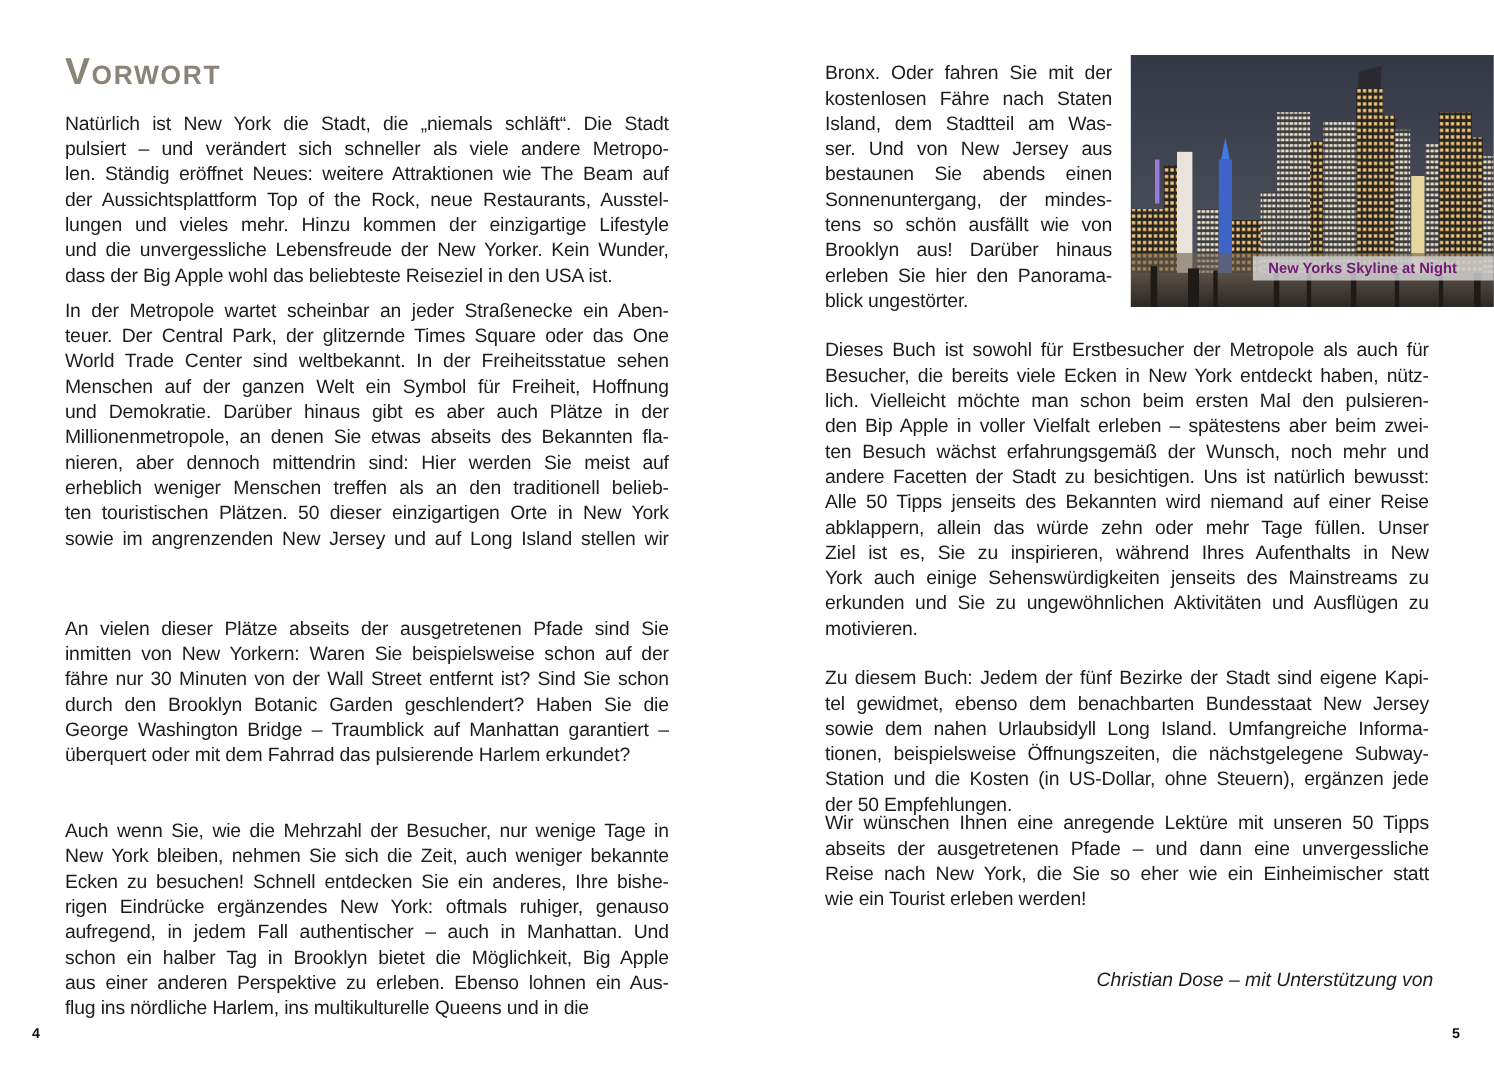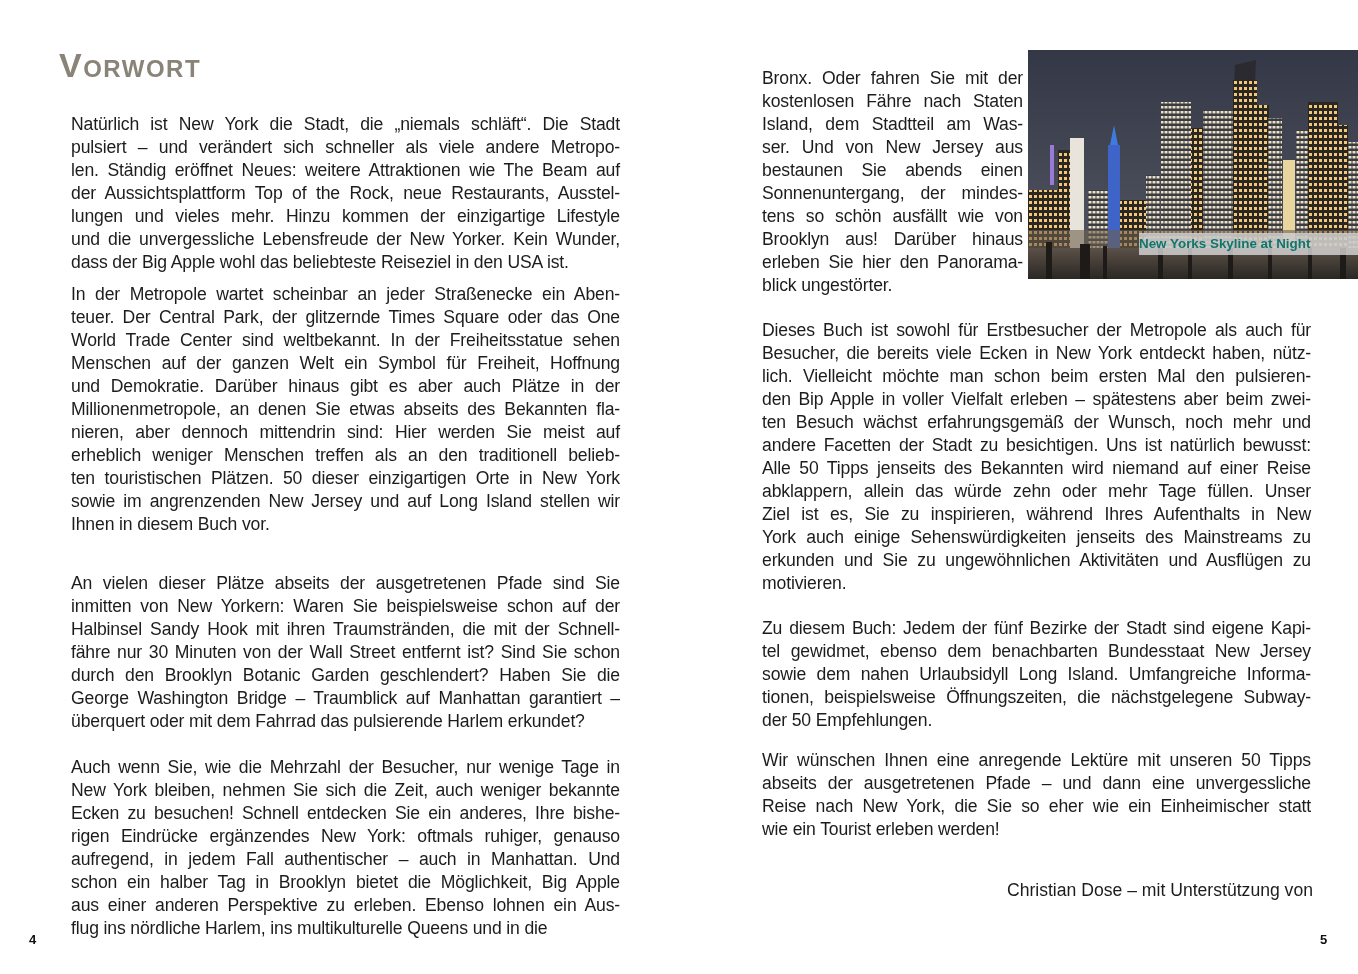--- a/index.html
+++ b/index.html
@@ -6,37 +6,37 @@
   body { width:1358px; height:974px; position:relative; overflow:hidden;
          font-family:"Liberation Sans", "DejaVu Sans", sans-serif; color:#1a1a1a; }
   .page { position:absolute; top:0; height:974px; }
   .page-left { left:0; width:679px; }
   .page-right { left:679px; width:679px; }
 
   .heading { position:absolute; left:59px; top:46px; margin:0;
              font-family:"Liberation Sans", sans-serif; font-weight:bold;
              font-size:34px; letter-spacing:1.5px; color:#8a8378; font-variant:small-caps; }
 
-  .para { position:absolute; margin:12px; font-size:17.6px; line-height:23px;
+  .para { position:absolute; margin:0; font-size:17.6px; line-height:23px;
           text-align:justify; hyphens:manual; color:#1c1c1c; letter-spacing:-0.15px; }
   .para span.line { display:block; text-align:justify; text-align-last:justify; white-space:nowrap; }
   .para span.line.last { text-align-last:left; }
 
   .left-col { left:59px; width:549px; }
   .right-col { left:750px; width:549px; }
   .narrow-col { left:750px; width:261px; }
 
   .photo { position:absolute; left:1028px; top:50px; width:330px; height:229px; overflow:hidden;
            background:linear-gradient(180deg,#3a3e4a 0%,#4a4e5a 40%,#3b3a3a 78%,#2d2b28 100%); }
   .photo svg { position:absolute; left:0; top:0; }
   .caption { position:absolute; right:0; top:233px; left:1139px; height:22px;
              background:rgba(220,220,220,0.78); font-weight:bold; font-size:13.4px;
-             line-height:22px; padding-left:0; color:#0f766e; }
-
-  .signature { position:absolute; right:45px; top:879px; text-align:left; 
+             line-height:22px; padding-left:14px; color:#701a75; }
+
+  .signature { position:absolute; right:55px; top:879px; text-align:left; font-style:italic;
                font-size:17.6px; line-height:23px; color:#1c1c1c; }
   .signature span { display:block; }
 
   .page-num { position:absolute; top:932px; font-weight:bold; font-size:13px; color:#111; }
   .pn-left { left:29px; }
   .pn-right { left:1320px; }
 </style>
 </head>
 <body>
 
@@ -58,26 +58,24 @@
     <span class="line">In der Metropole wartet scheinbar an jeder Straßenecke ein Aben-</span>
     <span class="line">teuer. Der Central Park, der glitzernde Times Square oder das One</span>
     <span class="line">World Trade Center sind weltbekannt. In der Freiheitsstatue sehen</span>
     <span class="line">Menschen auf der ganzen Welt ein Symbol für Freiheit, Hoffnung</span>
     <span class="line">und Demokratie. Darüber hinaus gibt es aber auch Plätze in der</span>
     <span class="line">Millionenmetropole, an denen Sie etwas abseits des Bekannten fla-</span>
     <span class="line">nieren, aber dennoch mittendrin sind: Hier werden Sie meist auf</span>
     <span class="line">erheblich weniger Menschen treffen als an den traditionell belieb-</span>
     <span class="line">ten touristischen Plätzen. 50 dieser einzigartigen Orte in New York</span>
     <span class="line">sowie im angrenzenden New Jersey und auf Long Island stellen wir</span>
-    <span class="line last">Ihnen in diesem Buch vor.</span>
   </p>
 <p class="para left-col" style="top:560px">
     <span class="line">An vielen dieser Plätze abseits der ausgetretenen Pfade sind Sie</span>
     <span class="line">inmitten von New Yorkern: Waren Sie beispielsweise schon auf der</span>
-    <span class="line">Halbinsel Sandy Hook mit ihren Traumstränden, die mit der Schnell-</span>
     <span class="line">fähre nur 30 Minuten von der Wall Street entfernt ist? Sind Sie schon</span>
     <span class="line">durch den Brooklyn Botanic Garden geschlendert? Haben Sie die</span>
     <span class="line">George Washington Bridge – Traumblick auf Manhattan garantiert –</span>
     <span class="line last">überquert oder mit dem Fahrrad das pulsierende Harlem erkundet?</span>
   </p>
 <p class="para left-col" style="top:744px">
     <span class="line">Auch wenn Sie, wie die Mehrzahl der Besucher, nur wenige Tage in</span>
     <span class="line">New York bleiben, nehmen Sie sich die Zeit, auch weniger bekannte</span>
     <span class="line">Ecken zu besuchen! Schnell entdecken Sie ein anderes, Ihre bishe-</span>
     <span class="line">rigen Eindrücke ergänzendes New York: oftmals ruhiger, genauso</span>
@@ -176,20 +174,21 @@
     <span class="line">Ziel ist es, Sie zu inspirieren, während Ihres Aufenthalts in New</span>
     <span class="line">York auch einige Sehenswürdigkeiten jenseits des Mainstreams zu</span>
     <span class="line">erkunden und Sie zu ungewöhnlichen Aktivitäten und Ausflügen zu</span>
     <span class="line last">motivieren.</span>
   </p>
 <p class="para right-col" style="top:605px">
     <span class="line">Zu diesem Buch: Jedem der fünf Bezirke der Stadt sind eigene Kapi-</span>
     <span class="line">tel gewidmet, ebenso dem benachbarten Bundesstaat New Jersey</span>
     <span class="line">sowie dem nahen Urlaubsidyll Long Island. Umfangreiche Informa-</span>
     <span class="line">tionen, beispielsweise Öffnungszeiten, die nächstgelegene Subway-</span>
+    <span class="line">Station und die Kosten (in US-Dollar, ohne Steuern), ergänzen jede</span>
     <span class="line last">der 50 Empfehlungen.</span>
   </p>
 <p class="para right-col" style="top:737px">
     <span class="line">Wir wünschen Ihnen eine anregende Lektüre mit unseren 50 Tipps</span>
     <span class="line">abseits der ausgetretenen Pfade – und dann eine unvergessliche</span>
     <span class="line">Reise nach New York, die Sie so eher wie ein Einheimischer statt</span>
     <span class="line last">wie ein Tourist erleben werden!</span>
   </p>
 
 <div class="signature">

